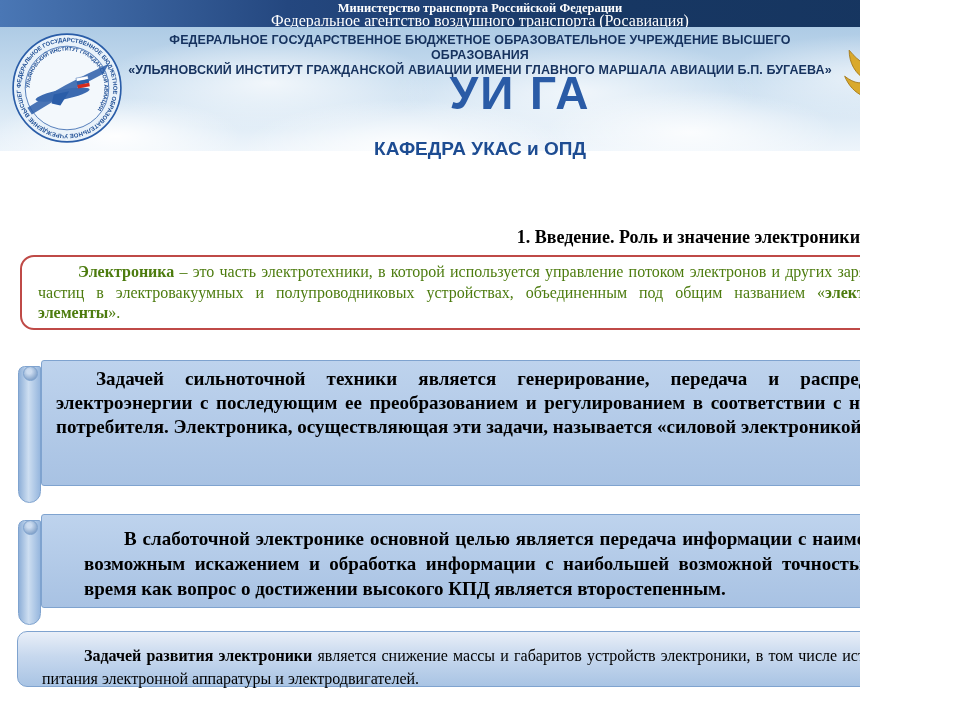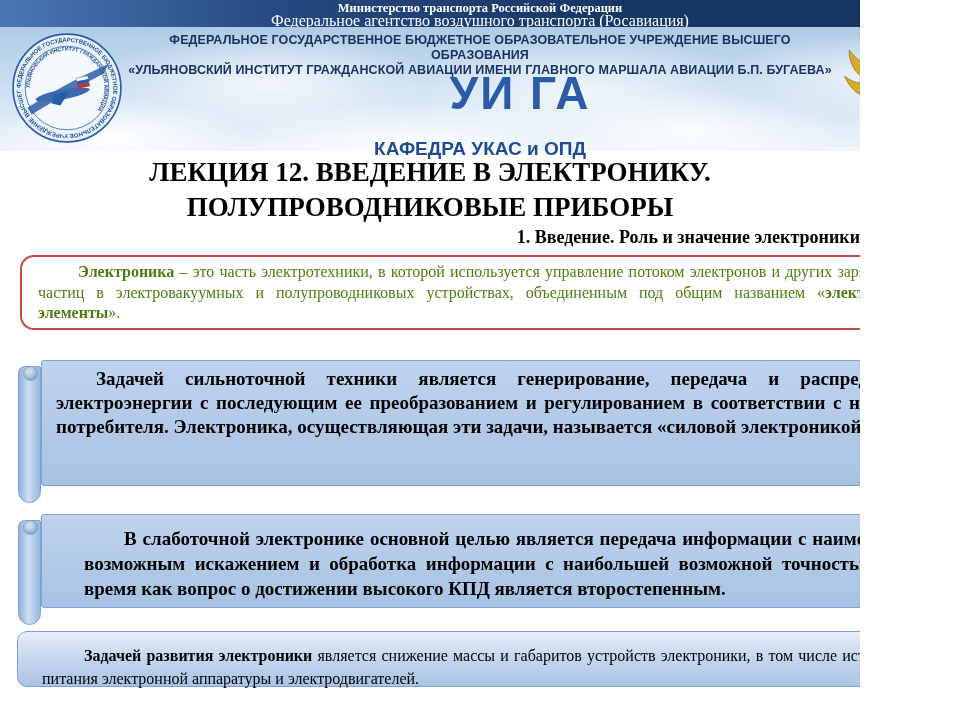--- a/index.html
+++ b/index.html
@@ -146,24 +146,20 @@
       <g stroke="#d9e8f2" stroke-width="0.8" fill="none">
         <path d="M50 27 v26"></path>
           <path d="M37.5 40 h25"></path>
         <path d="M43 29.5 a17 17 0 0 0 0 21"></path>
           <path d="M57 29.5 a17 17 0 0 1 0 21"></path>
       </g>
       <polygon points="39,40 61,40 50,35.5" fill="#e8c84a" stroke="#a4791a" stroke-width="0.5"></polygon>
     </svg>
   </div>
 
-  <div class="title">
-    <div>ЛЕКЦИЯ 12. ВВЕДЕНИЕ В ЭЛЕКТРОНИКУ.</div>
-    <div>ПОЛУПРОВОДНИКОВЫЕ ПРИБОРЫ</div>
-  </div>
   <div class="subtitle">1. Введение. Роль и значение электроники</div>
 
   <div class="def-box">
     <p><b>Электроника</b><span> – это часть электротехники, в которой используется управление потоком электронов и других заряженных частиц в электровакуумных и полупроводниковых устройствах, объединенным под общим названием «</span><b>электронные элементы</b><span>».</span></p>
   </div>
 
   <div class="scroll s1">
     <span class="curl-tr"></span>
     <p><b>Задачей сильноточной техники</b><span> является генерирование, передача и распределение электроэнергии с последующим ее преобразованием и регулированием в соответствии с нуждами потребителя. Электроника, осуществляющая эти задачи, называется «</span><b>силовой электроникой</b><span>».</span></p>
   </div>

